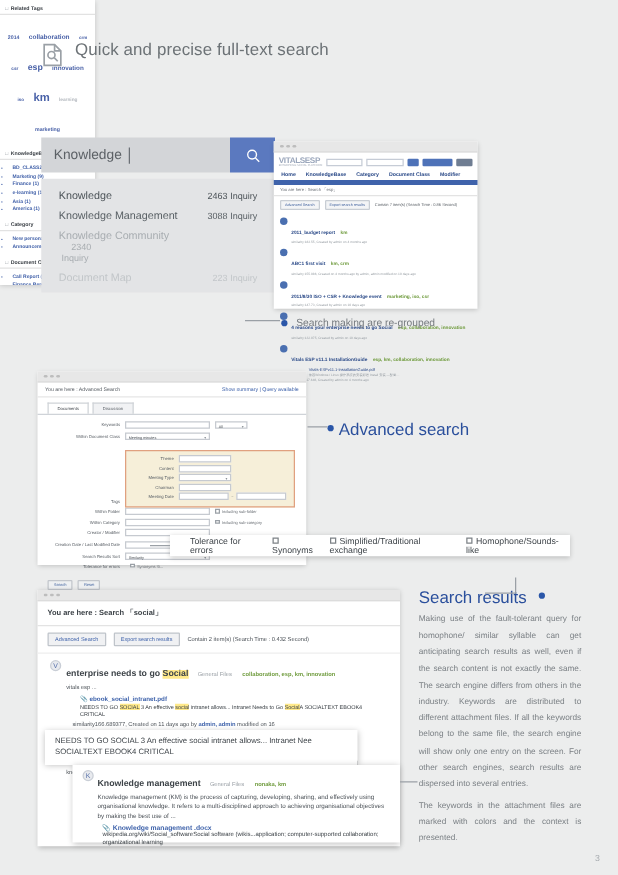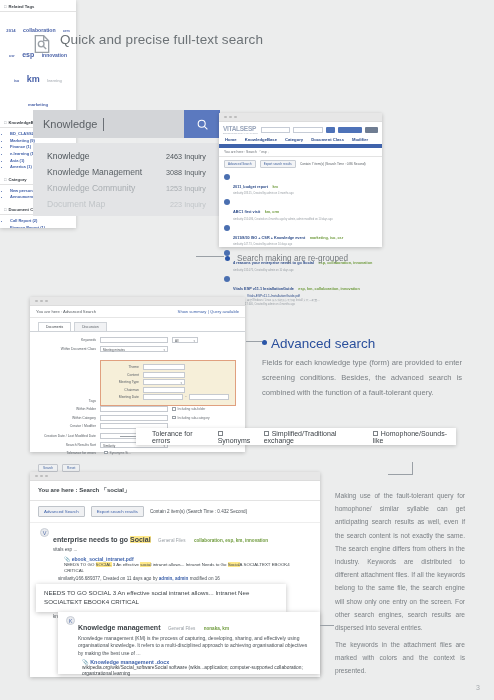--- a/index.html
+++ b/index.html
@@ -31,21 +31,21 @@
   .kw-input { flex:1; background:#d3d5d8; border:none; display:flex; align-items:center;
               padding-left:10px; font-size:11px; color:#5c6166; }
   .kw-caret { display:inline-block; width:1px; height:13px; background:#6b7076; margin-left:6px;}
   .kw-btn { width:36px; background:#5b79bf; display:flex; align-items:center; justify-content:center; }
   .kw-list { background:#e3e4e6; margin-top:5px; padding:5px 0 4px 0; }
   .kw-row { display:flex; align-items:baseline; padding:3px 12px 3px 14px; font-size:8.6px; }
   .kw-row .nm { flex:1; }
   .kw-row .ct { width:26px; text-align:right; font-size:7.2px; }
   .kw-row .ty { width:26px; text-align:center; font-size:7.2px; }
   .kw-row.r0 { color:#4c5358; } .kw-row.r1 { color:#585f64; }
-  .kw-row.r2 { color:#a8adb1; } .kw-row.r3 { color:#c2c6c9; }
+  .kw-row.r2 { color:#a8adb1;flex-direction:column; } .kw-row.r3 { color:#c2c6c9; }
   .kw-note { position:absolute; left:33px; top:202px; display:flex; align-items:center; gap:9px;
              font-size:8.4px; color:#74797e; }
 
   
   .win { position:absolute; background:#fff; box-shadow:0 1px 4px rgba(0,0,0,.22); }
   .win-bar { height:9px; background:#e7e7e7; border-bottom:1px solid #dcdcdc;
              display:flex; align-items:center; gap:2.5px; padding-left:5px; }
   .dot { width:2.6px; height:2.6px; border-radius:50%; background:#bdbdbd; }
 
   
@@ -195,21 +195,21 @@
         <span class="ct">2463</span>
         <span class="ty">Inquiry</span>
       </div>
       <div class="kw-row r1">
         <span class="nm">Knowledge Management</span>
         <span class="ct">3088</span>
         <span class="ty">Inquiry</span>
       </div>
       <div class="kw-row r2">
         <span class="nm">Knowledge Community</span>
-        <span class="ct">1253</span>
+        <span class="ct">2340</span>
         <span class="ty">Inquiry</span>
       </div>
       <div class="kw-row r3">
         <span class="nm">Document Map</span>
         <span class="ct">223</span>
         <span class="ty">Inquiry</span>
       </div>
     </div>
   </div>
 
@@ -432,21 +432,20 @@
   <div class="callout">
     <span>Tolerance for errors</span>
     <span><span class="cb"></span><span>Synonyms</span></span>
     <span><span class="cb"></span><span>Simplified/Traditional exchange</span></span>
     <span><span class="cb"></span><span>Homophone/Sounds-like</span></span>
   </div>
 
   <div class="sect-title" id="adv-title">
     <span class="bullet-dot" style="margin-right:4px;vertical-align:3px"></span><span>Advanced search</span>
   </div>
-  <div class="adv-para">Fields for each knowledge type (form) are provided to enter screening conditions. Besides, the advanced search is combined with the function of a fault-tolerant query.</div>
 
   <div class="win" id="shot-srch">
     <div class="win-bar">
       <span class="dot"></span>
       <span class="dot"></span>
       <span class="dot"></span>
     </div>
     <div class="sr-crumb">You are here : Search  「social」</div>
     <div class="sr-tools">
       <span class="sr-btn">Advanced Search</span>
@@ -508,20 +507,24 @@
     </div>
     <div class="sr-att" style="padding-left:16px">
       <div class="sr-att-t" style="font-size:5.4px">
         <span>📎</span>
         <span>Knowledge management .docx</span>
       </div>
       <div class="sr-att-x" style="font-size:4.8px">wikipedia.org/wiki/Social_softwareSocial software (wikis...application; computer-supported collaboration; organizational learning</div>
     </div>
   </div>
 
+  <div class="sect-title" id="res-title">
+    <span>Search results</span>
+    <span class="bullet-dot" style="margin-left:6px;vertical-align:3px"></span>
+  </div>
   <div class="res-para">Making use of the fault-tolerant query for homophone/ similar syllable can get anticipating search results as well, even if the search content is not exactly the same. The search engine differs from others in the industry. Keywords are distributed to different attachment files. If all the keywords belong to the same file, the search engine will show only one entry on the screen. For other search engines, search results are dispersed into several entries.</div>
   <div class="res-para2">The keywords in the attachment files are marked with colors and the context is presented.</div>
 
   <div class="pageno">3</div>
 
   <div class="lead" style="left:196px; top:256px; width:28px;"></div>
   <div class="lead" style="left:246px; top:341px; width:16px;"></div>
   <div class="lead" style="left:388px; top:474px; width:24px;"></div>
   <div class="lead-v" style="left:412px; top:462px; height:13px;"></div>
   <div class="lead" style="left:120px; top:436px; width:16px;"></div>

